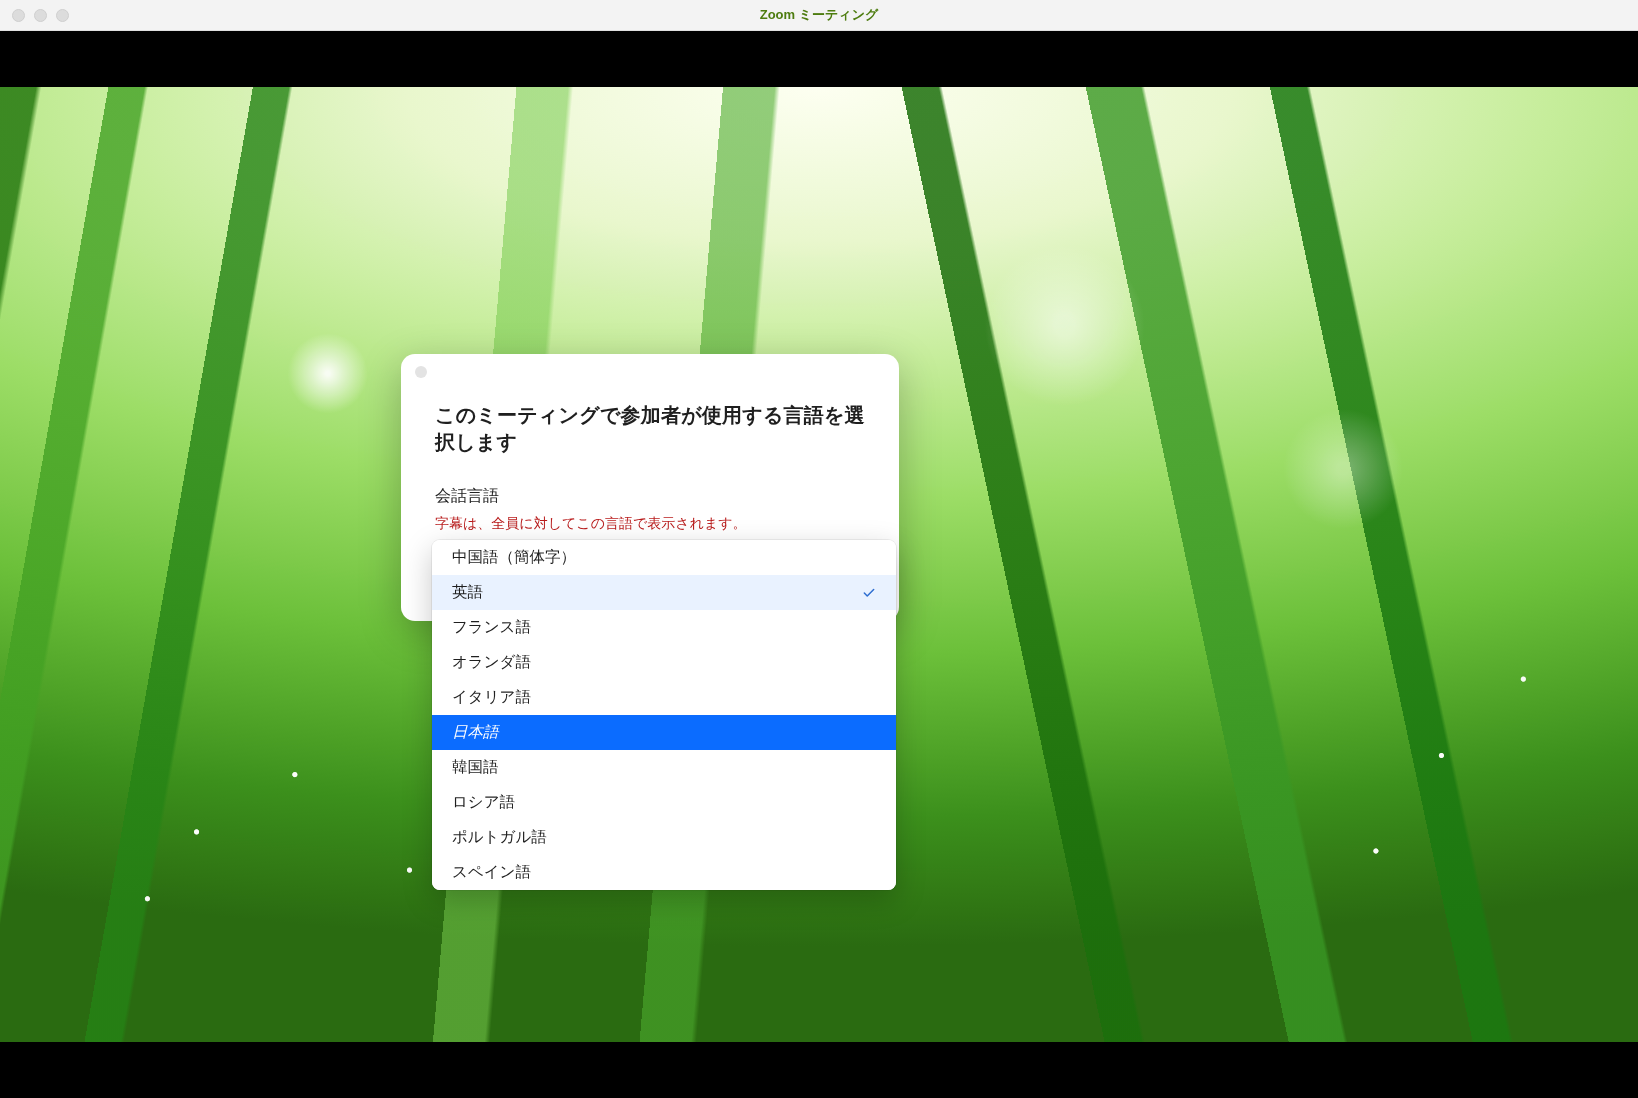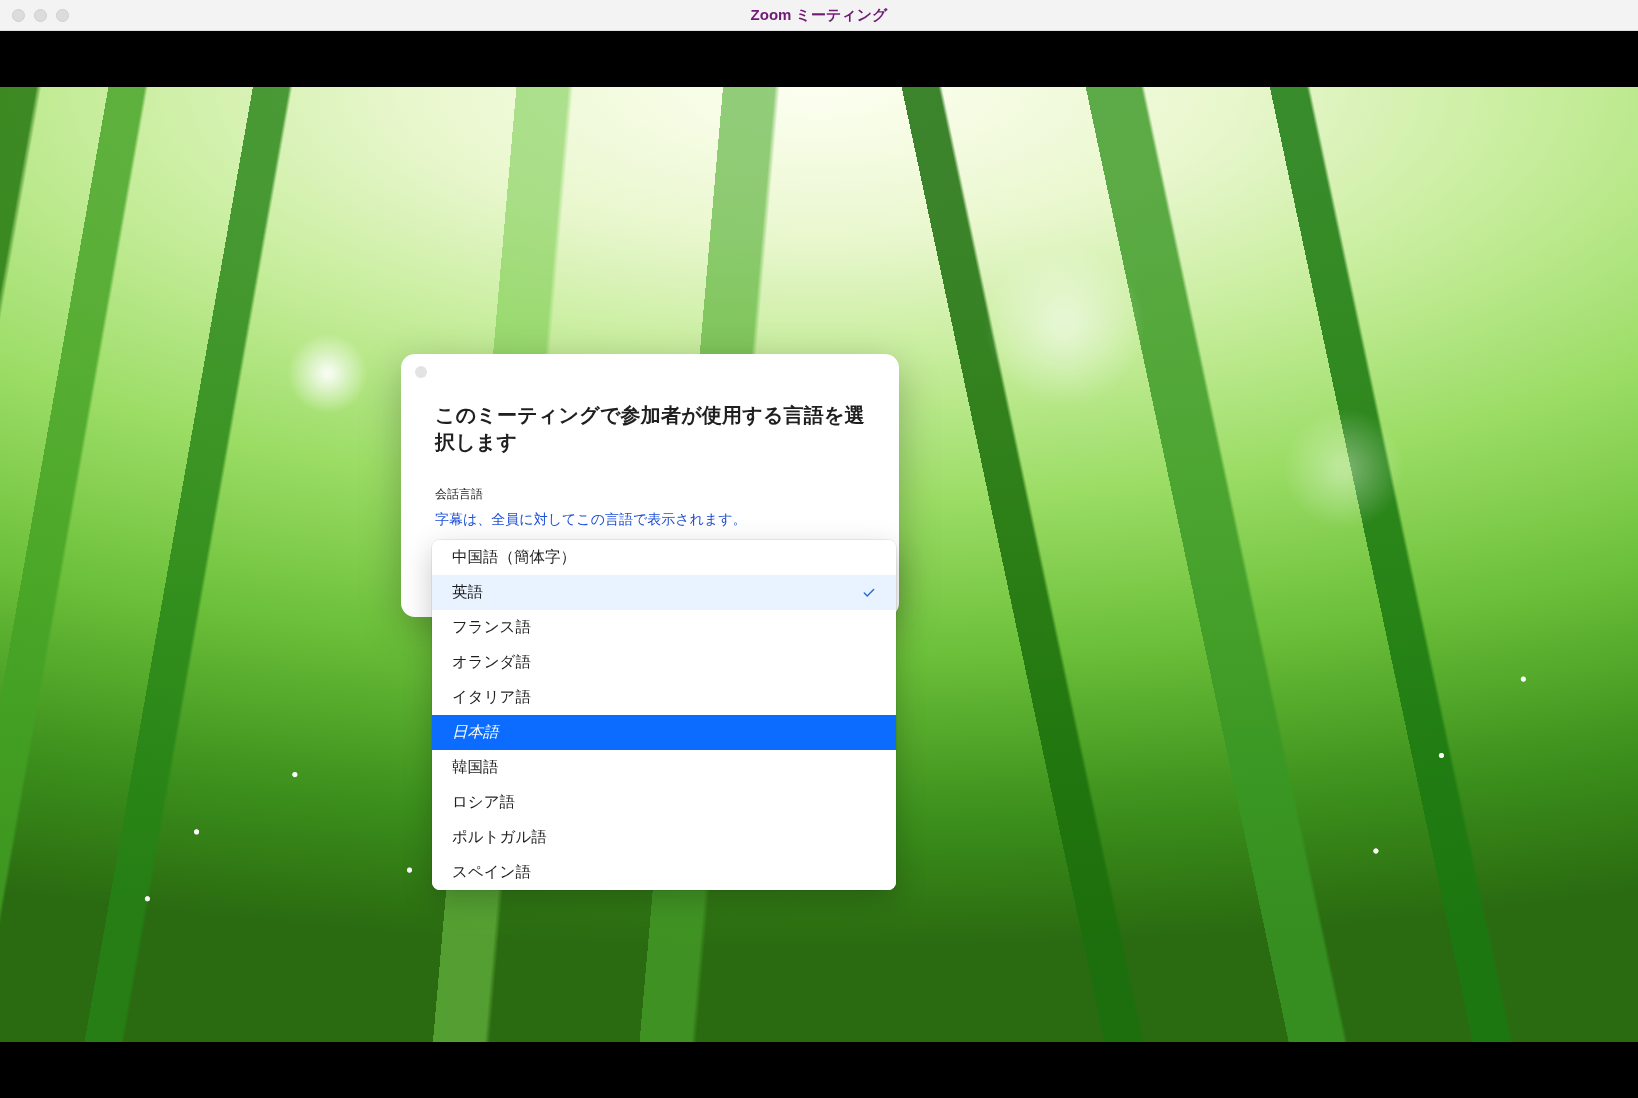--- a/index.html
+++ b/index.html
@@ -7,21 +7,21 @@
   .window { width: 1638px; height: 1098px; display: flex; flex-direction: column; background: #000; }
 
   
   .titlebar {
     height: 31px; background: #f3f3f3; display: flex; align-items: center; position: relative;
     border-bottom: 1px solid #e0e0e0;
   }
   .traffic-lights { display: flex; gap: 9px; padding-left: 12px; }
   .tl { width: 13px; height: 13px; border-radius: 50%; background: #dcdcdc; border: 0.5px solid #cfcfcf; }
   .title-text {
-    position: absolute; left: 0; right: 0; text-align: center; font-size: 15px; font-weight: 600; color: #701a75;
+    position: absolute; left: 0; right: 0; text-align: center; font-size: 13px; font-weight: 600; color: #4d7c0f;
     pointer-events: none;
   }
 
   
   .video-area { flex: 1; position: relative; background: #000; overflow: hidden; }
   .letterbox-top, .letterbox-bottom { position: absolute; left:0; right:0; height: 56px; background:#000; z-index:1; }
   .letterbox-top { top:0; } .letterbox-bottom { bottom:0; }
 
   .bg-grass {
     position: absolute; top:56px; bottom:56px; left:0; right:0;
@@ -55,24 +55,24 @@
     box-shadow: 0 12px 40px rgba(0,0,0,0.25);
     padding: 0 0 30px 0;
   }
   .modal-header-dot {
     position:absolute; left:14px; top:12px; width:12px; height:12px; border-radius:50%; background:#e3e3e3;
   }
   .modal-title {
     font-size: 20px; font-weight: 700; color:#1f1f1f; padding: 48px 34px 0 34px; letter-spacing: 0.2px;
   }
   .modal-label {
-    font-size: 12px; color:#222; padding: 30px 34px 0 34px; font-weight: 500;
+    font-size: 16px; color:#222; padding: 30px 34px 0 34px; font-weight: 500;
   }
   .modal-sub {
-    font-size: 14px; color:#1d4ed8; padding: 8px 34px 0 34px;
+    font-size: 14px; color:#b91c1c; padding: 8px 34px 0 34px;
   }
   .select-wrap { padding: 14px 34px 0 34px; }
   .select {
     width: 100%; height: 44px; border: 1px solid #b7b7b7; border-radius: 10px;
     background:#fff; display:flex; align-items:center; justify-content:space-between;
     padding: 0 16px; font-size: 16px; color:#1f1f1f; cursor: pointer;
   }
   .chev { width: 14px; height: 14px; }
   .chev svg { width:14px; height:14px; display:block; }
 

